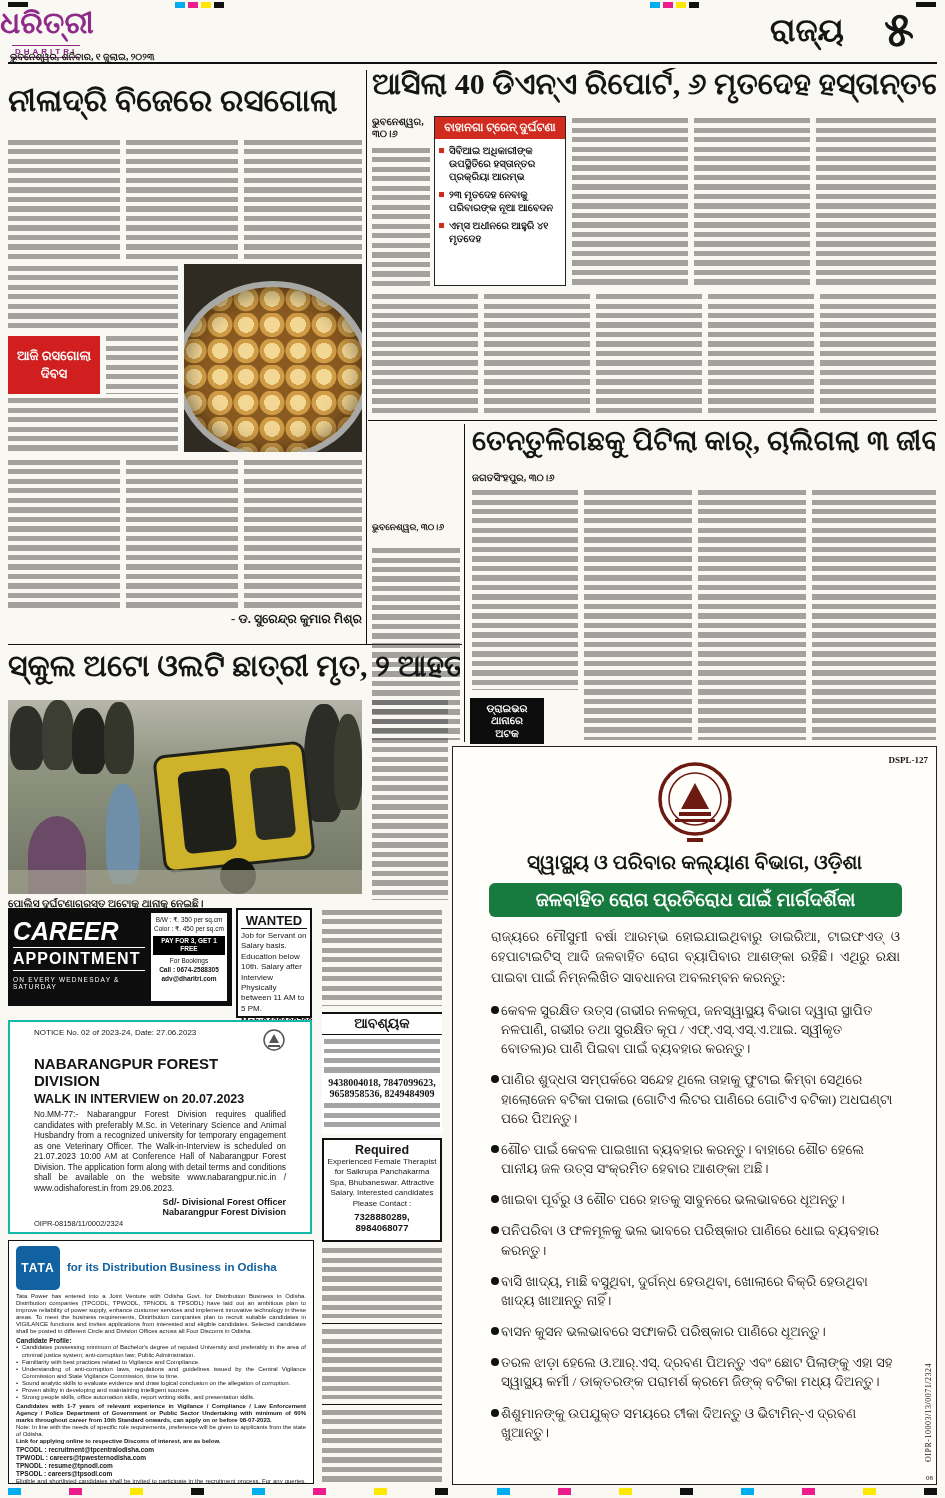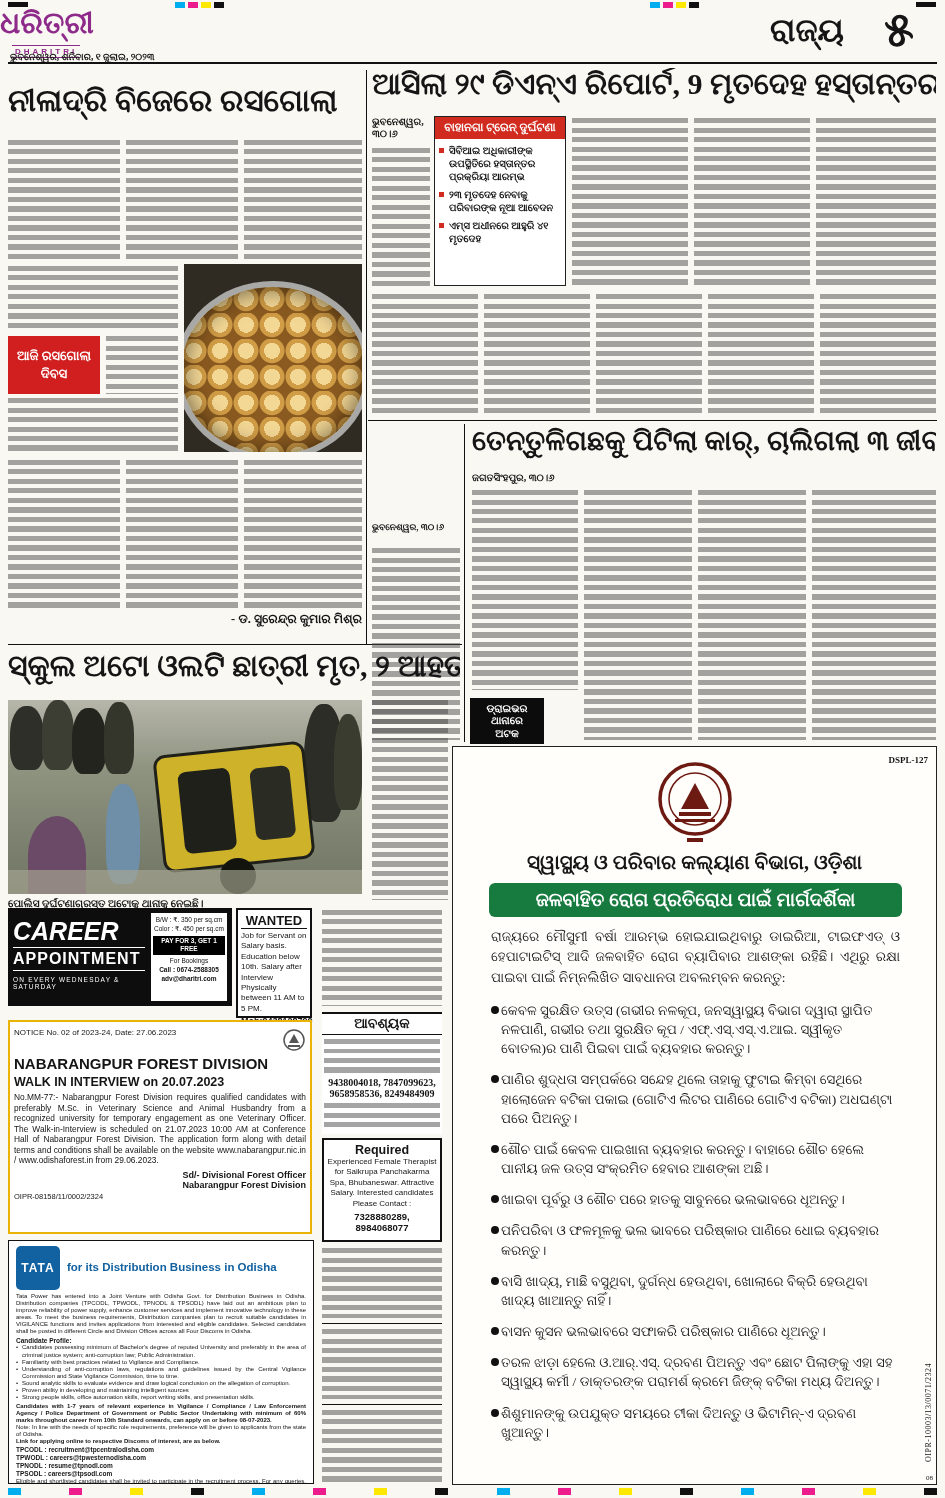--- a/index.html
+++ b/index.html
@@ -37,21 +37,21 @@
   .acc{background:linear-gradient(180deg,#b6b6aa 0%,#8f9480 35%,#6f7464 100%)}
   .fig{position:absolute;border-radius:45% 45% 30% 30%}
   
   .career{background:#0d0d0d;color:#fff;display:flex;padding:5px}
   .career-t1{font-style:italic;font-size:25px;font-weight:bold;line-height:1}
   .career-t2{font-size:16px;font-weight:bold;letter-spacing:1px;border-top:1px solid #fff;border-bottom:1px solid #fff;padding:2px 0;margin-top:3px}
   .career-tag{font-size:6.5px;letter-spacing:1.2px;margin-top:5px}
   .career-right{background:#fff;color:#111;width:76px;margin-left:6px;padding:3px 2px;font-size:6.5px;text-align:center;line-height:1.35}
   .career-offer{background:#000;color:#fff;font-weight:bold;margin:2px 0;padding:1px 0;font-size:6.5px}
   .wanted{border:2px solid #111;background:#fff;padding:3px;text-align:center}
-  .forest{border:2px solid #eab308;background:#fff;padding:6px 4px;font-family:"Liberation Sans","DejaVu Sans",sans-serif}
+  .forest{border:2px solid #14b8a6;background:#fff;padding:6px 24px;font-family:"Liberation Sans","DejaVu Sans",sans-serif}
   .tata{border:1px solid #111;background:#fff;padding:5px 7px;font-family:"Liberation Sans","DejaVu Sans",sans-serif}
   .tata-logo{width:44px;height:44px;background:#1261a0;border-radius:5px;color:#fff;display:flex;align-items:center;justify-content:center;font-weight:bold;font-size:12px;letter-spacing:1px}
   .tata-fine{font-size:6px;line-height:1.18;text-align:justify}
   .tata-bullet{font-size:6px;line-height:1.18;text-align:justify;padding-left:6px;position:relative}
   .tata-bullet::before{content:"•";position:absolute;left:0;top:0}
   .gov{border:1px solid #222;background:#fffefb}
   .gov-banner{background:#177a3e;color:#fff;font-weight:bold;text-align:center;border-radius:6px;display:flex;align-items:center;justify-content:center}
   .gb{display:flex;gap:2px;margin-bottom:12px}
   .gb .dot{flex:0 0 8px;width:8px;height:8px;border-radius:50%;background:#111;margin-top:5px}
   .gb .t{font-size:13.5px;line-height:1.42}
@@ -103,21 +103,21 @@
   <div class="abs greek" style="left:8px;top:398px;width:170px;height:56px"></div>
 
   <div class="abs greek" style="left:8px;top:460px;width:112px;height:148px"></div>
   <div class="abs greek" style="left:126px;top:460px;width:112px;height:148px"></div>
   <div class="abs greek" style="left:244px;top:460px;width:118px;height:148px"></div>
   <div class="abs" style="left:150px;top:612px;width:212px;font-size:12.5px;font-weight:bold;text-align:right;overflow:hidden;white-space:nowrap">- ଡ. ସୁରେନ୍ଦ୍ର କୁମାର ମିଶ୍ର</div>
 
   <div class="abs vrule" style="left:366px;top:70px;width:1px;height:574px"></div>
   <div class="abs hrule" style="left:8px;top:644px;width:454px;height:1px"></div>
 
-  <div class="abs hl" style="left:372px;top:68px;width:564px;height:40px;font-size:30px">ଆସିଲା ୨୯ ଡିଏନ୍‌ଏ ରିପୋର୍ଟ, 9 ମୃତଦେହ ହସ୍ତାନ୍ତର</div>
+  <div class="abs hl" style="left:372px;top:68px;width:564px;height:40px;font-size:30px">ଆସିଲା 40 ଡିଏନ୍‌ଏ ରିପୋର୍ଟ, ୬ ମୃତଦେହ ହସ୍ତାନ୍ତର</div>
   <div class="abs dl" style="left:372px;top:116px;width:60px;white-space:normal">ଭୁବନେଶ୍ୱର, ୩୦।୬</div>
   <div class="abs greek" style="left:372px;top:148px;width:58px;height:140px"></div>
 
   <div class="abs infobox" style="left:434px;top:116px;width:132px;height:170px">
     <div class="infobox-head">ବାହାନଗା ଟ୍ରେନ୍ ଦୁର୍ଘଟଣା</div>
     <div class="ib-item">ସିବିଆଇ ଅଧିକାରୀଙ୍କ ଉପସ୍ଥିତିରେ ହସ୍ତାନ୍ତର ପ୍ରକ୍ରିୟା ଆରମ୍ଭ</div>
     <div class="ib-item">୨୩ ମୃତଦେହ ନେବାକୁ ପରିବାରଙ୍କ ନୂଆ ଆବେଦନ</div>
     <div class="ib-item">ଏମ୍ସ ଅଧୀନରେ ଆହୁରି ୪୧ ମୃତଦେହ</div>
   </div>
 

